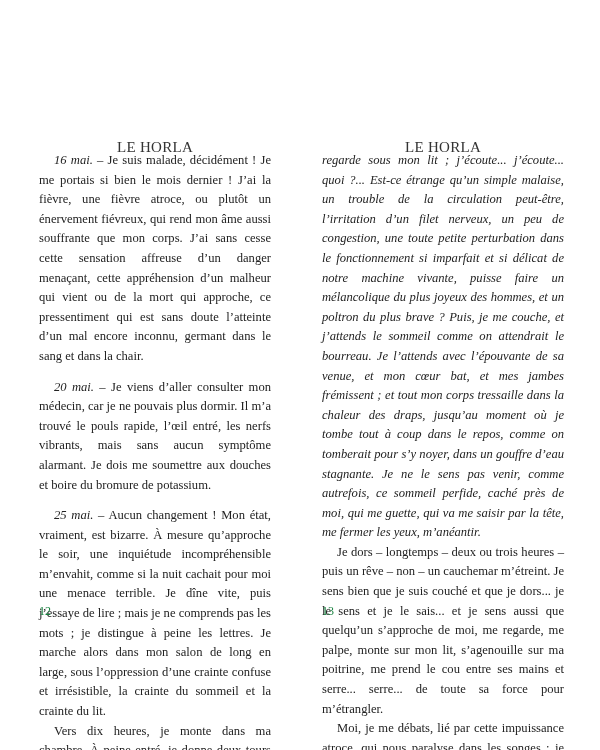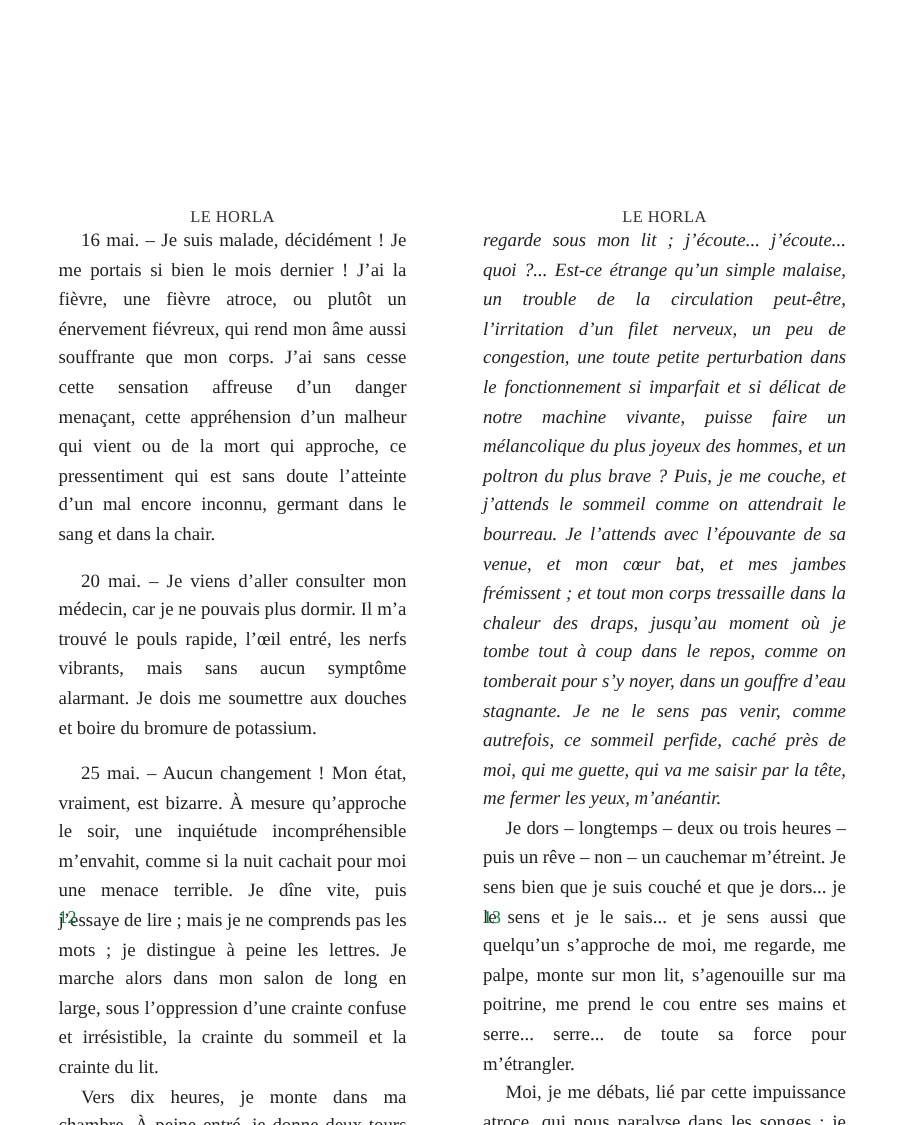--- a/index.html
+++ b/index.html
@@ -2,28 +2,28 @@
 <html><head>
 <meta charset="utf-8">
 <style>
   html, body { margin: 0; padding: 0; background: #ffffff; }
   body { width: 600px; height: 750px; position: relative; overflow: hidden;
          font-family: "Liberation Serif", serif; color: #222; }
   .page { position: absolute; top: 0; height: 750px; }
   .page.left { left: 39px; width: 232px; }
   .page.right { left: 322px; width: 242px; }
   .running-head { position: absolute; top: 139px; left: 0; right: 0; text-align: center;
-                  font-size: 11px; letter-spacing: 0.3px; color: #333; }
+                  font-size: 15px; letter-spacing: 0.3px; color: #333; }
   .text { position: absolute; top: 151px; left: 0; right: 0; font-size: 12.6px;
           line-height: 19.6px; text-align: justify; hyphens: none; }
   .text p { margin: 0; text-indent: 15px; }
   .text p.noindent { text-indent: 0; font-style: italic; }
   .text p.entry { margin-top: 11px; }
   .text p.entry.first { margin-top: 0; }
-  .date { }
+  .date { font-style: italic; }
   .page-number { position: absolute; top: 604px; left: 0; right: 0; text-align: left;
                  font-size: 12px; color: #15803d; }
 </style>
 </head>
 <body>
 
 <div class="page left">
   <div class="running-head">LE HORLA</div>
   <div class="text">
     <p class="entry first"><span class="date">16 mai.</span><span> – Je suis malade, décidément ! Je me portais si bien le mois dernier ! J’ai la fièvre, une fièvre atroce, ou plutôt un énervement fiévreux, qui rend mon âme aussi souffrante que mon corps. J’ai sans cesse cette sensation affreuse d’un danger menaçant, cette appréhension d’un malheur qui vient ou de la mort qui approche, ce pressentiment qui est sans doute l’atteinte d’un mal encore inconnu, germant dans le sang et dans la chair.</span></p>

